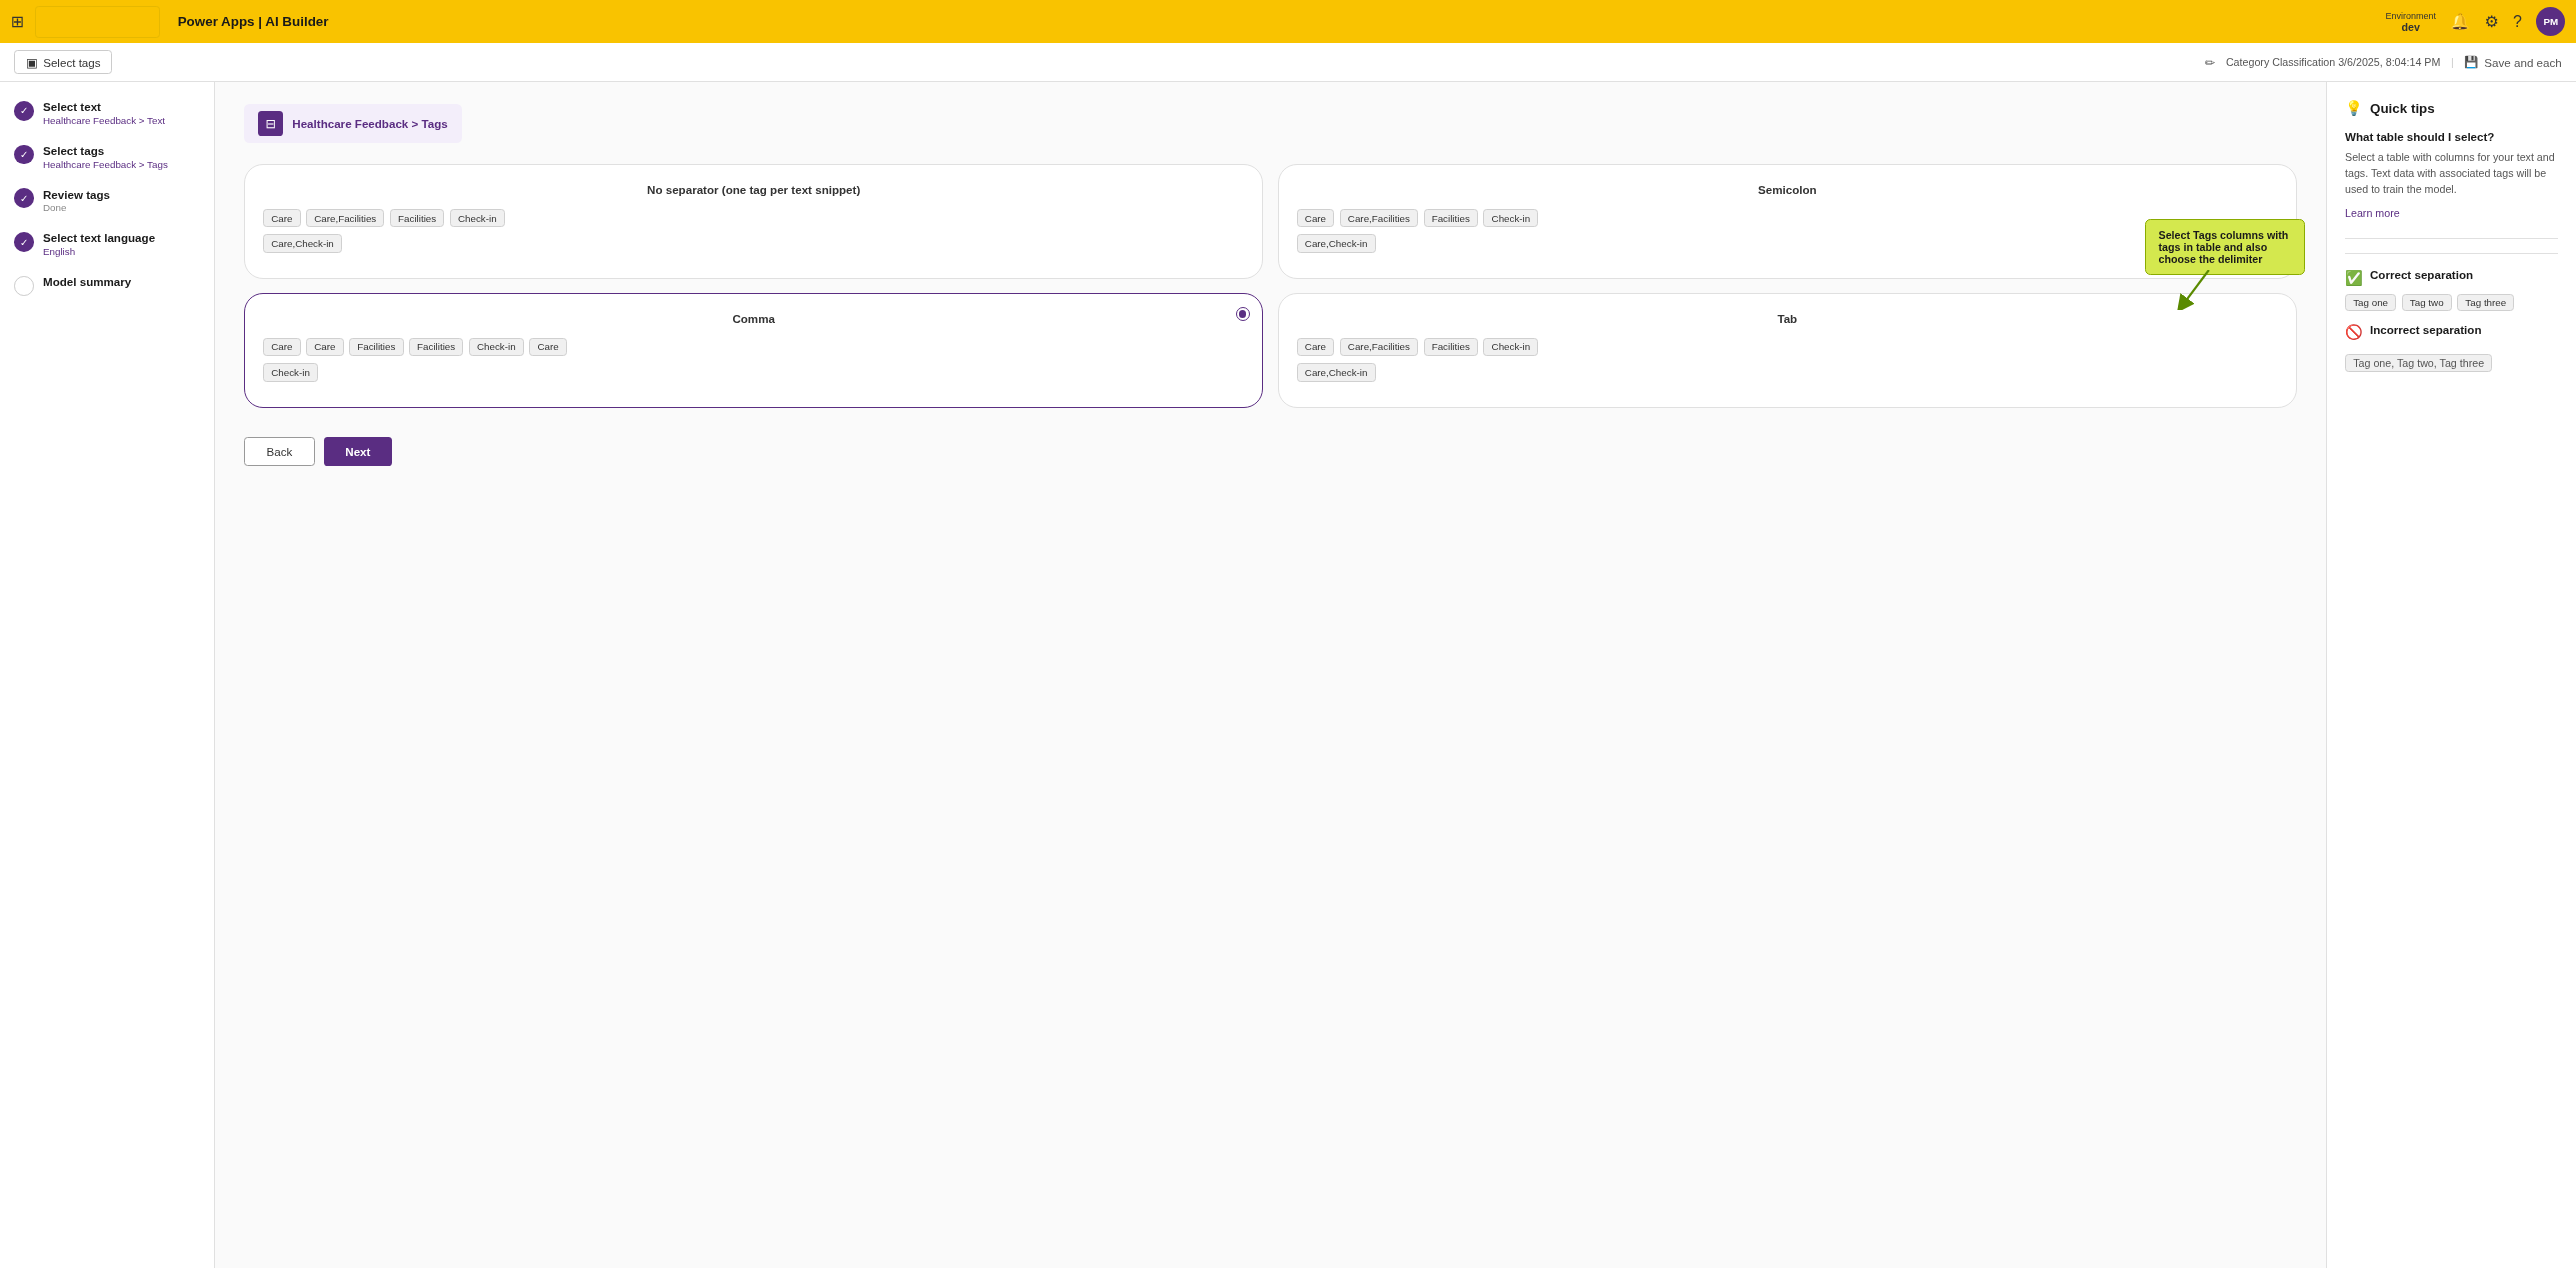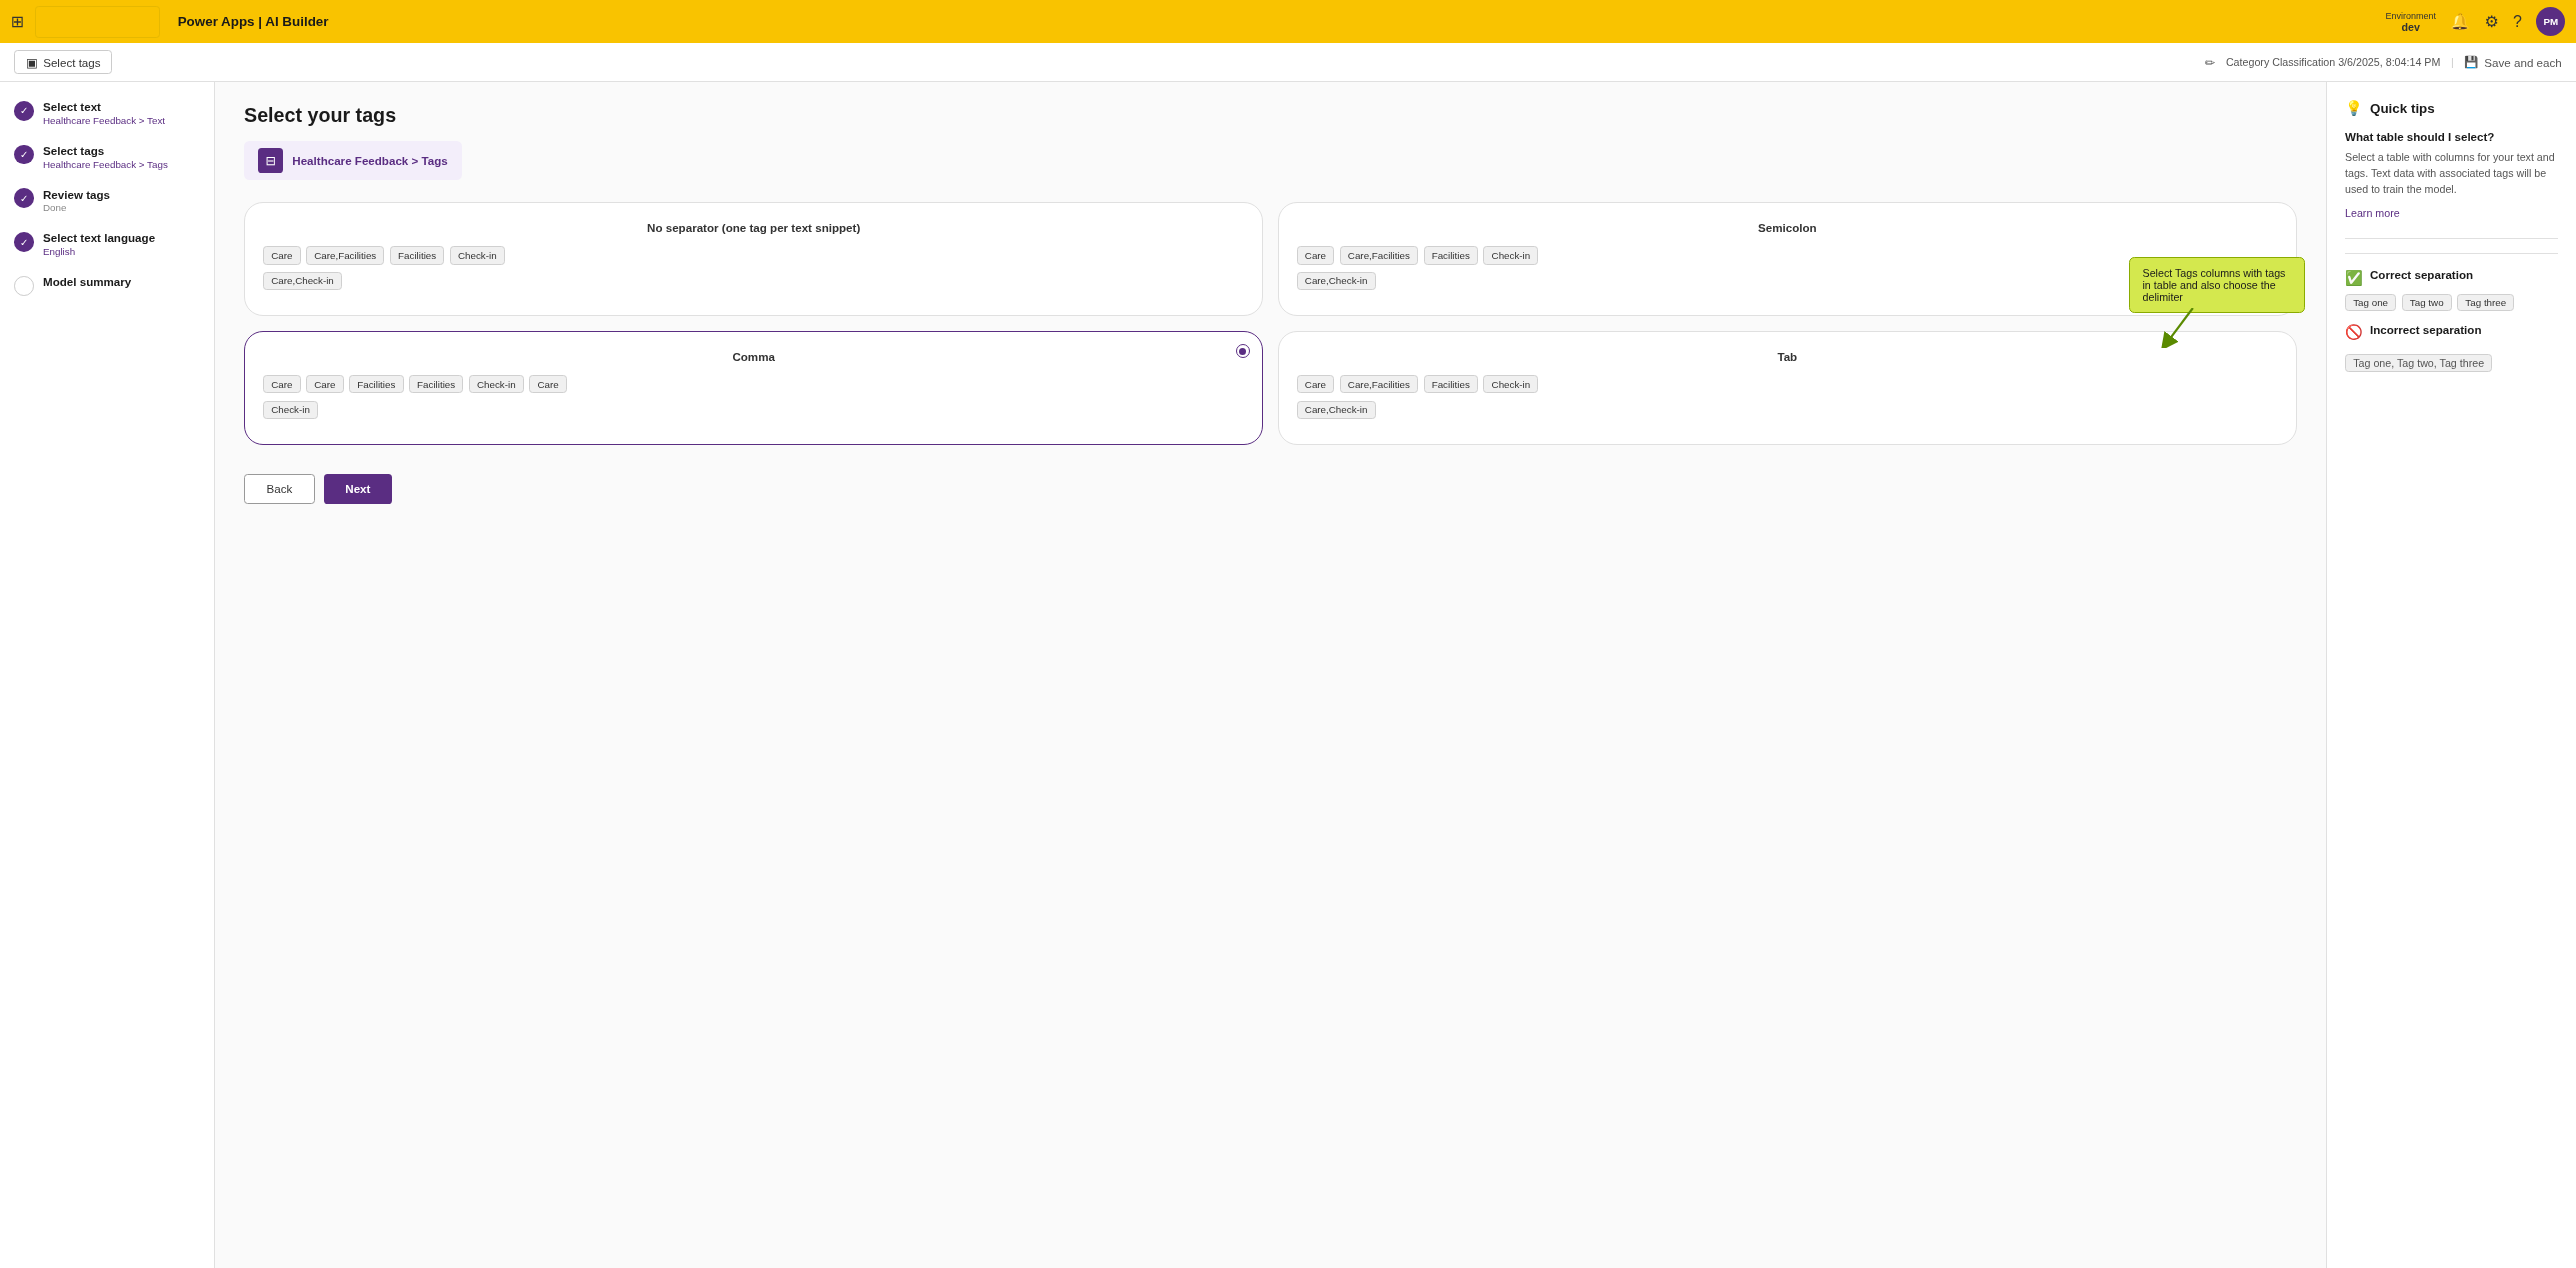--- a/index.html
+++ b/index.html
@@ -299,21 +299,20 @@
     </div>
     <div class="sidebar-step">
       <div class="step-circle pending"></div>
       <div class="step-info">
         <span class="step-name">Model summary</span>
       </div>
     </div>
   </div>
 
   <div class="content-area">
-    <h1 class="page-title">Select your tags</h1>
 
     <div class="datasource-badge">
       <div class="datasource-icon">⊟</div>
       <span class="datasource-label">Healthcare Feedback &gt; Tags</span>
     </div>
 
 
     <div class="separator-grid">
 
       <div class="sep-card">
@@ -334,21 +333,21 @@
         <div class="tags-row">
           <span class="tag-chip">Care</span>
           <span class="tag-chip">Care,Facilities</span>
           <span class="tag-chip">Facilities</span>
           <span class="tag-chip">Check-in</span>
         </div>
         <div class="tags-row">
           <span class="tag-chip">Care,Check-in</span>
         </div>
 
-        <div class="tooltip-bubble" style="position:absolute; top:54px; right:-9px; width:176px;">
+        <div class="tooltip-bubble" style="position:absolute; top:54px; right:-9px; width:160px;font-weight:bold;">
           <span>Select Tags columns with tags in table and also choose the delimiter</span>
           
           <svg style="position:absolute; bottom:-36px; left:18px; width:72px; height:40px;" viewBox="0 0 80 45" width="72" height="40">
             <line x1="50" y1="0" x2="20" y2="40" stroke="#5a8a00" stroke-width="2.5" marker-end="url(#arrowhead)"></line>
             <defs>
               <marker id="arrowhead" markerWidth="8" markerHeight="8" refX="4" refY="4" orient="auto">
                 <polygon points="0 0, 8 4, 0 8" fill="#5a8a00"></polygon>
               </marker>
             </defs>
           </svg>

